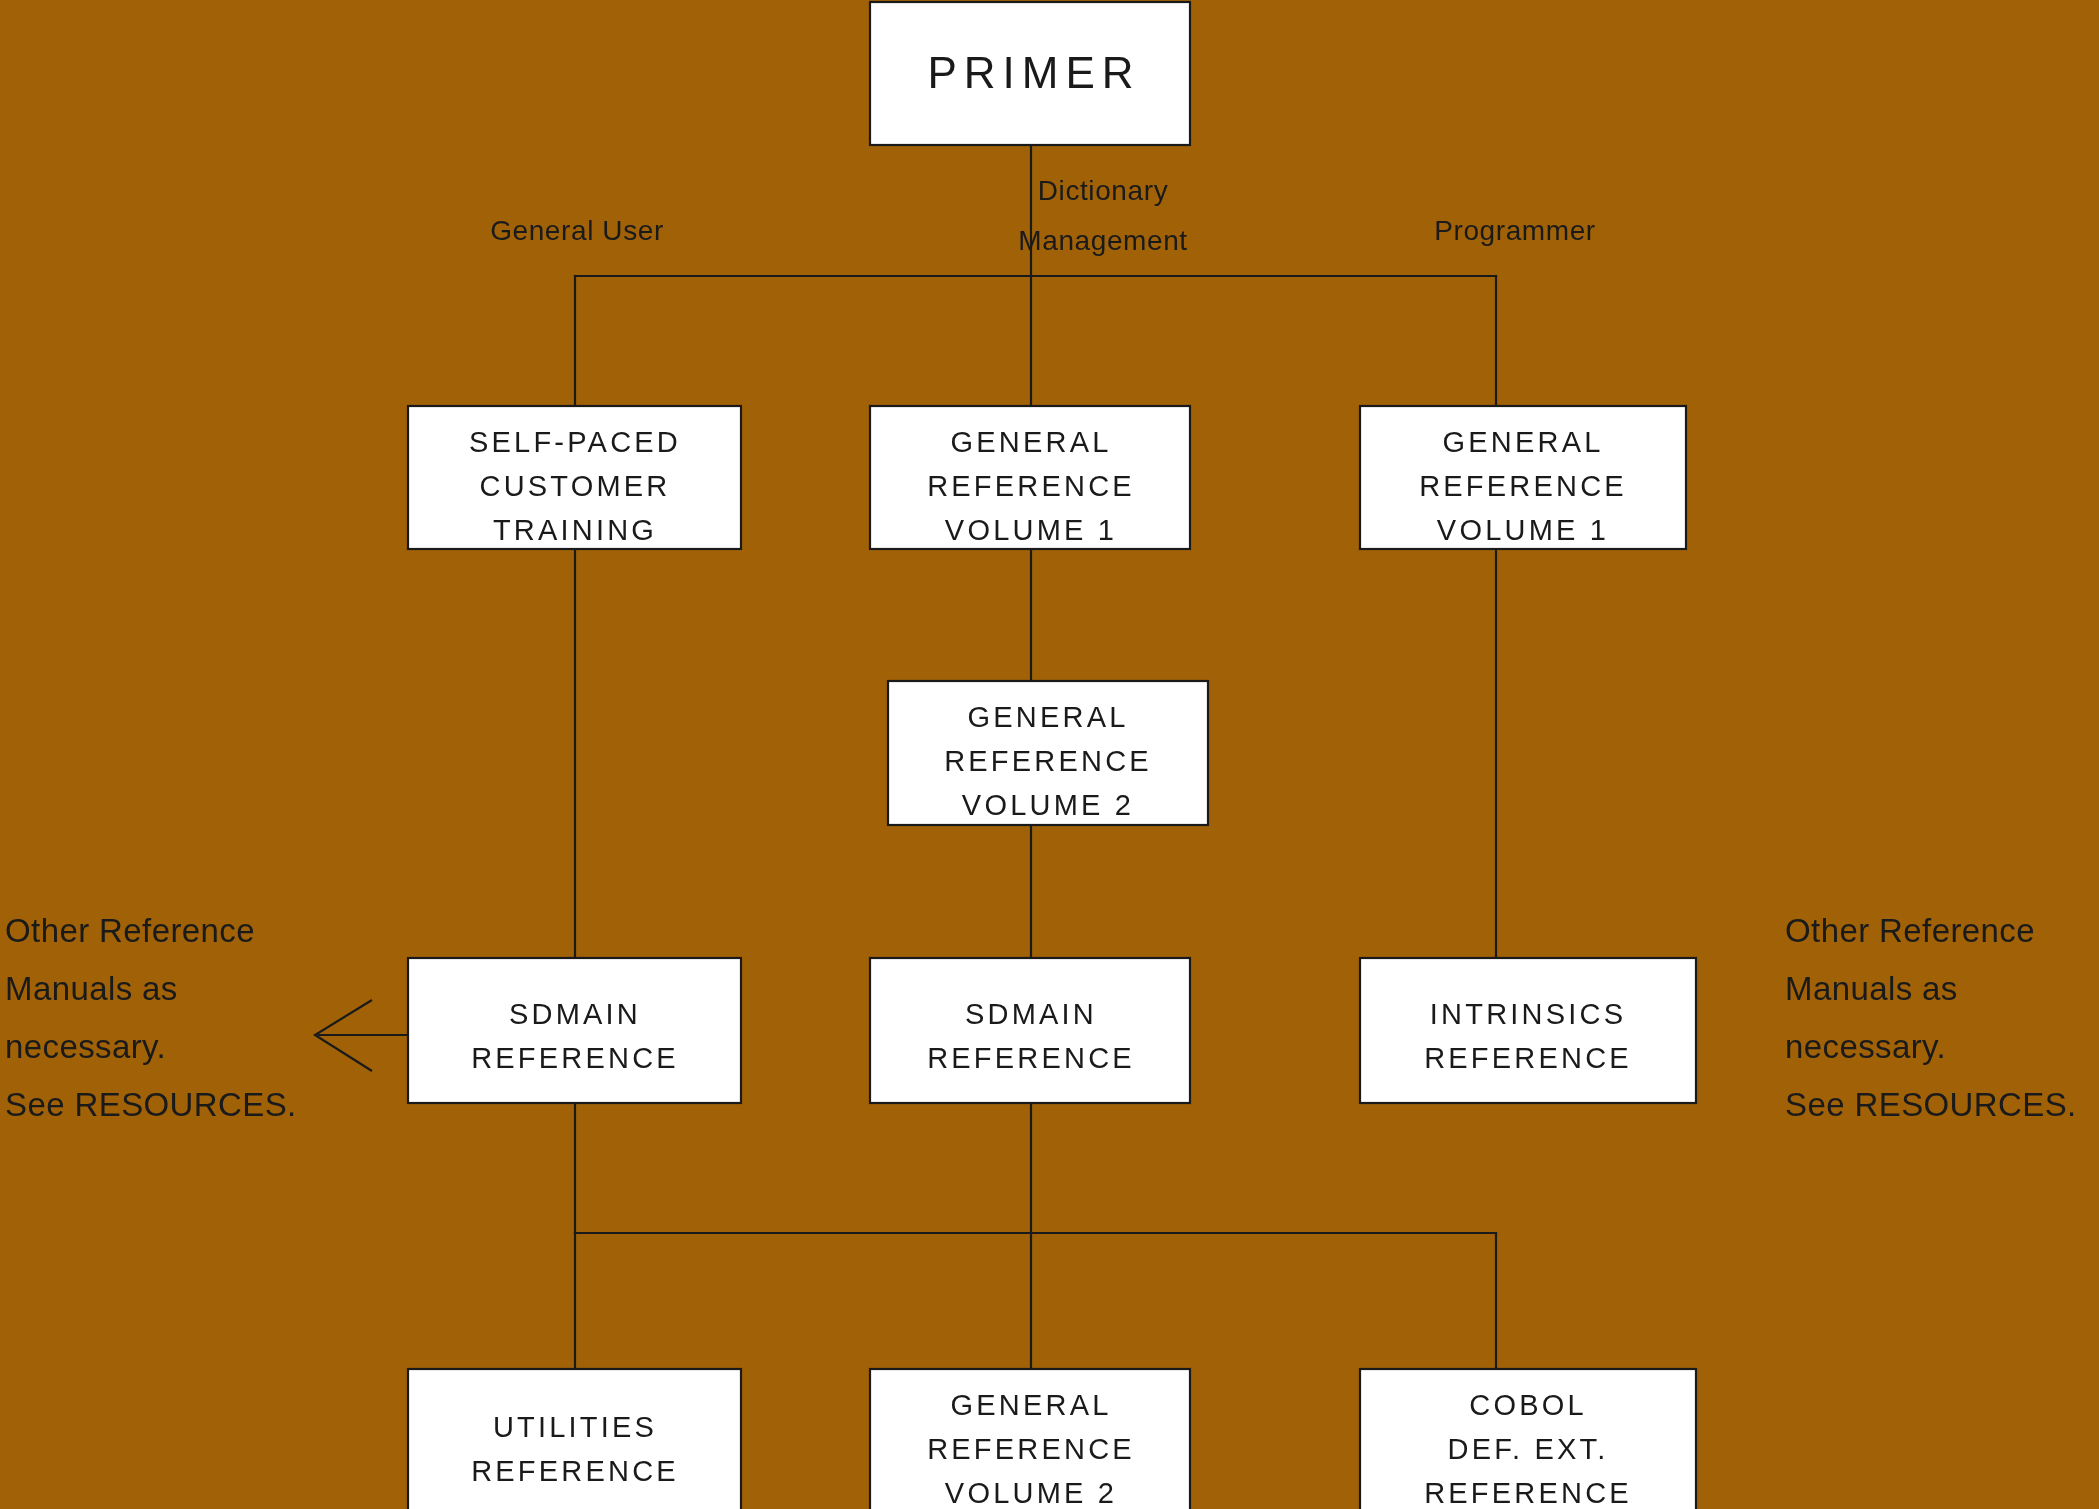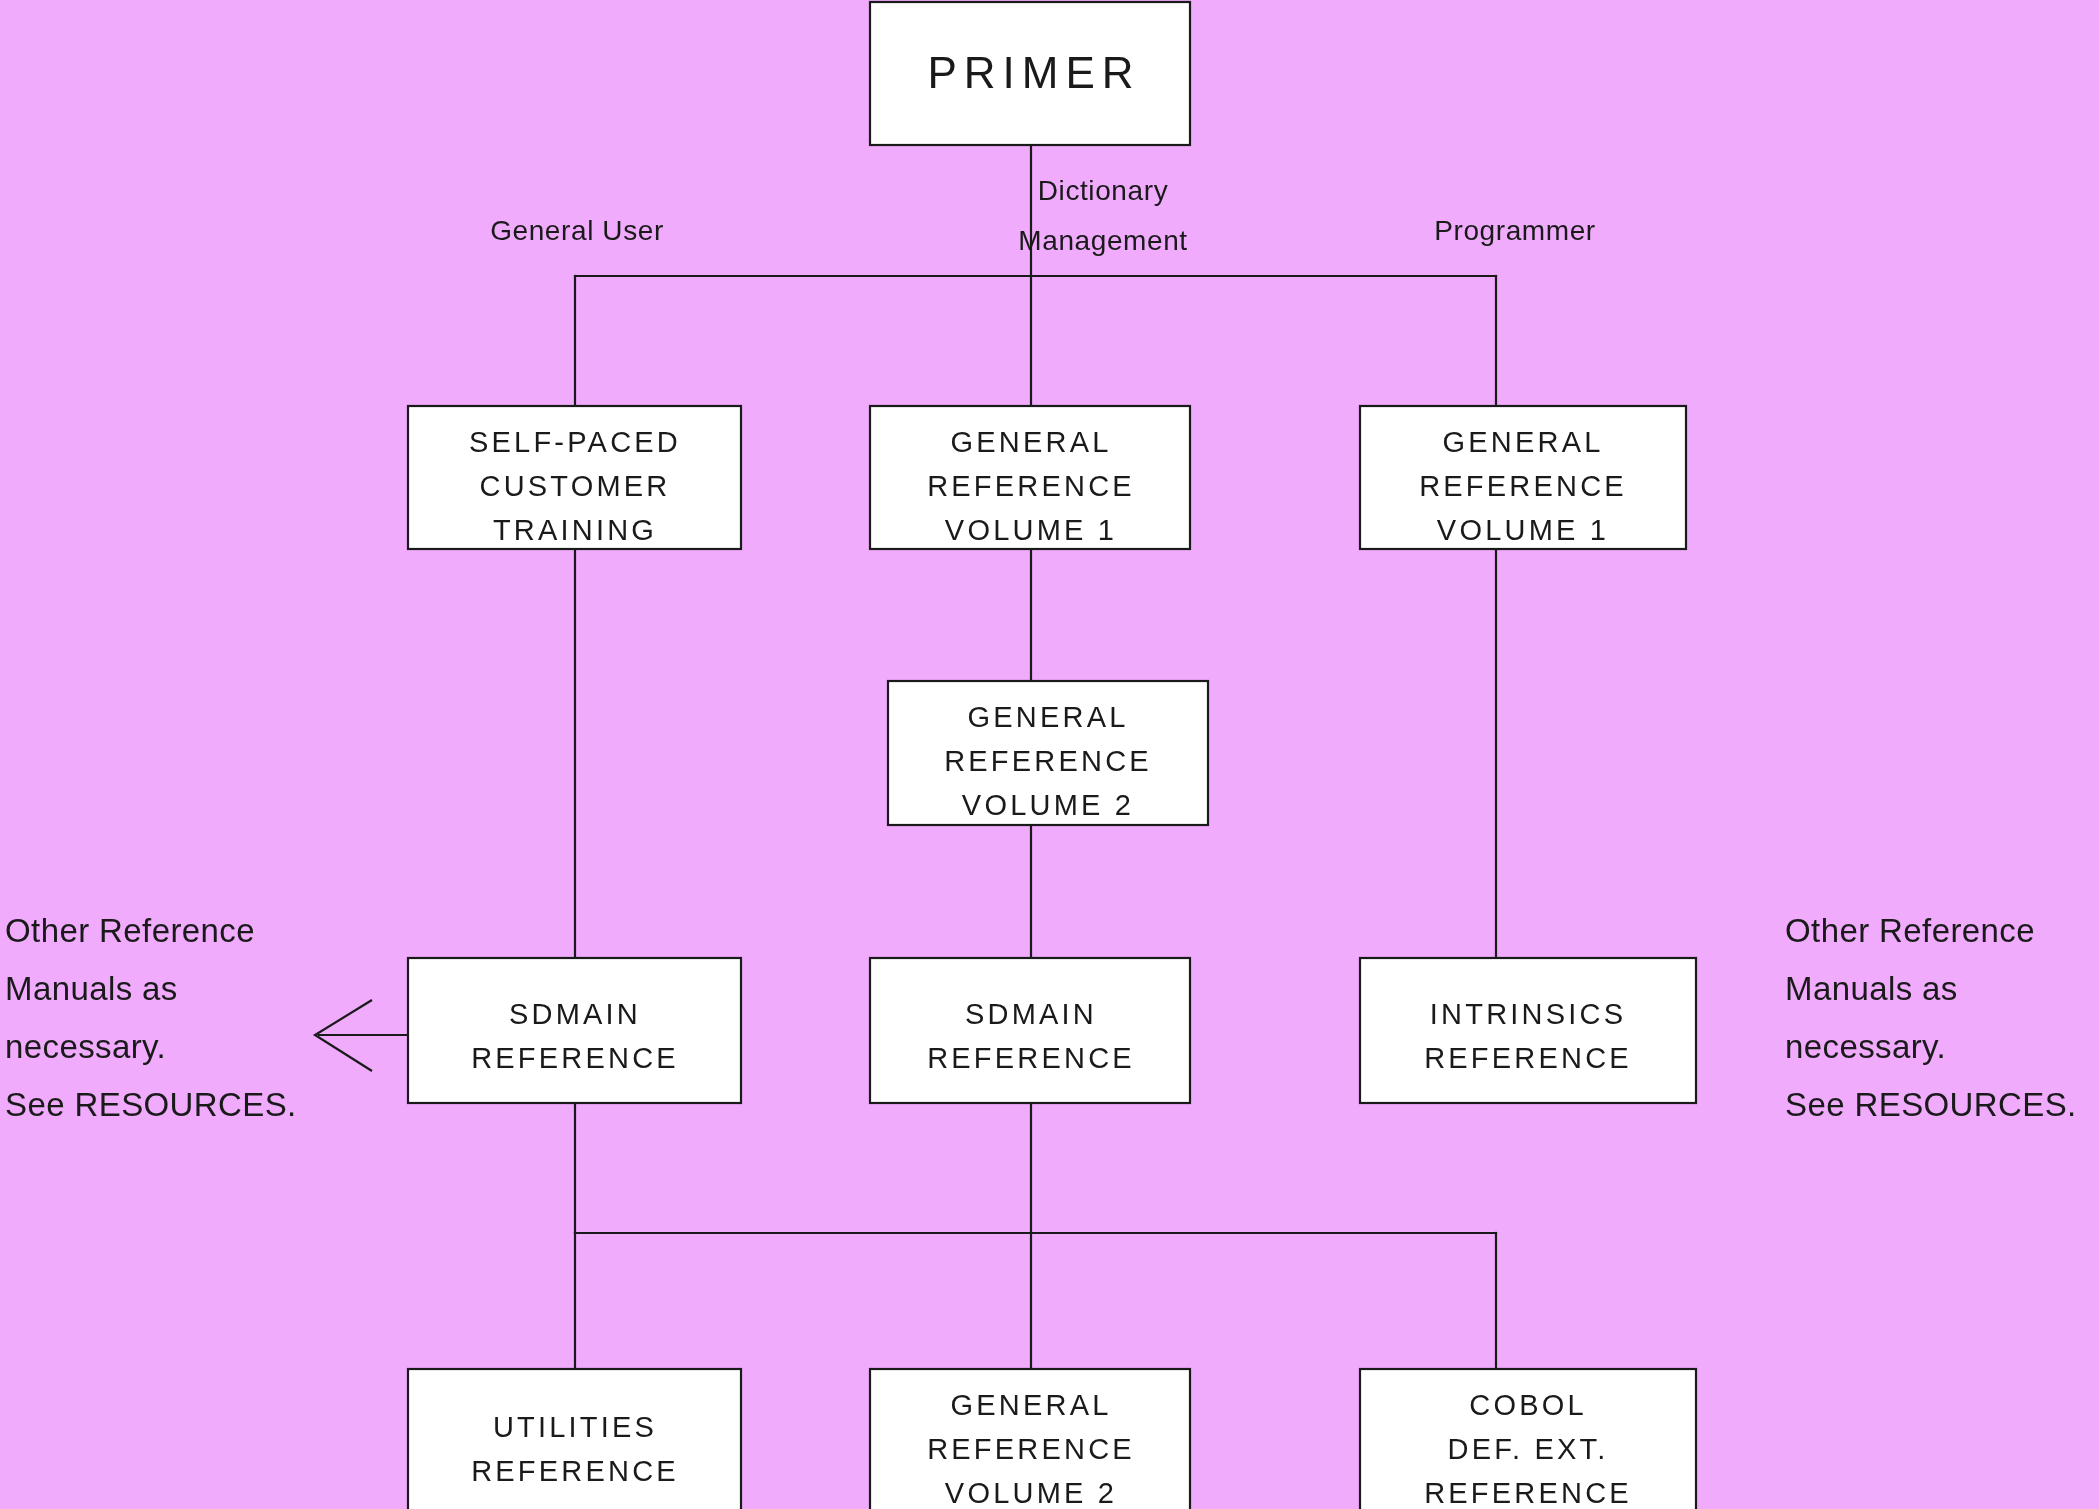--- a/index.html
+++ b/index.html
@@ -10,21 +10,21 @@
   body {
     width: 2099px;
     height: 1509px;
     overflow: hidden;
     font-family: "Liberation Sans", sans-serif;
   }
   #diagram-root {
     position: relative;
     width: 2099px;
     height: 1509px;
-    background: #f0abfc;
+    background: #a16207;
   }
   svg#diagram {
     display: block;
     width: 2099px;
     height: 1509px;
   }
   .box-rect {
     fill: #ffffff;
     stroke: #1a1a1a;
     stroke-width: 2.2;

